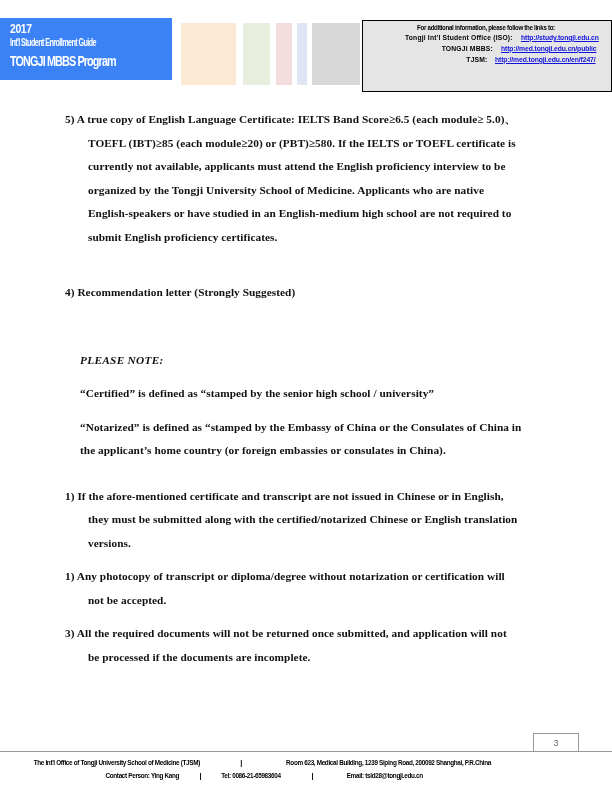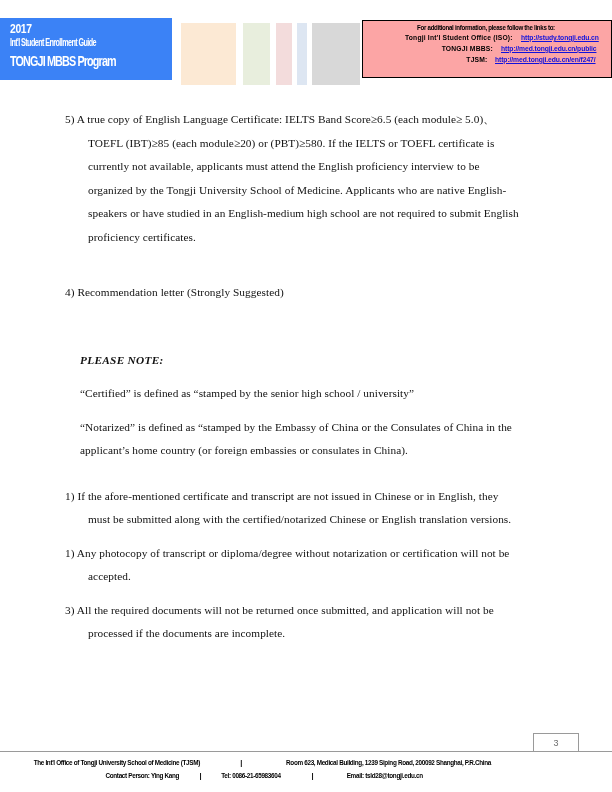--- a/index.html
+++ b/index.html
@@ -75,22 +75,22 @@
   .sw-pink   { left: 276px; top: 5px;  width: 16px;  height: 62px; background: #f3dcdc; }
   .sw-blue   { left: 297px; top: 5px;  width: 10px;  height: 62px; background: #dde6f2; }
   .sw-gray   { left: 312px; top: 5px;  width: 48px;  height: 62px; background: #d8d8d8; }
 
   
   .info-box {
     position: absolute;
     left: 362px;
     top: 2px;
     width: 250px;
-    height: 58px;
-    background: #fca5a5;
+    height: 72px;
+    background: #e5e5e5;
     border: 1px solid #000000;
     font-family: "Liberation Sans", sans-serif;
     padding: 2px 4px 0 2px;
   }
   .info-head {
     font-size: 7px;
     font-weight: bold;
     text-align: center;
     line-height: 9px;
     letter-spacing: -0.35px;
@@ -132,20 +132,21 @@
     top: 108px;
     width: 612px;
   }
   .para {
     position: relative;
     font-size: 11.3px;
     line-height: 23.5px;
     color: #111;
     letter-spacing: 0.05px;
     text-align: left;
+    font-weight: bold;
   }
   .p-list {
     padding-left: 88px;
     padding-right: 92px;
     text-indent: -23px;
   }
   .p-plain {
     padding-left: 80px;
     padding-right: 88px;
   }

